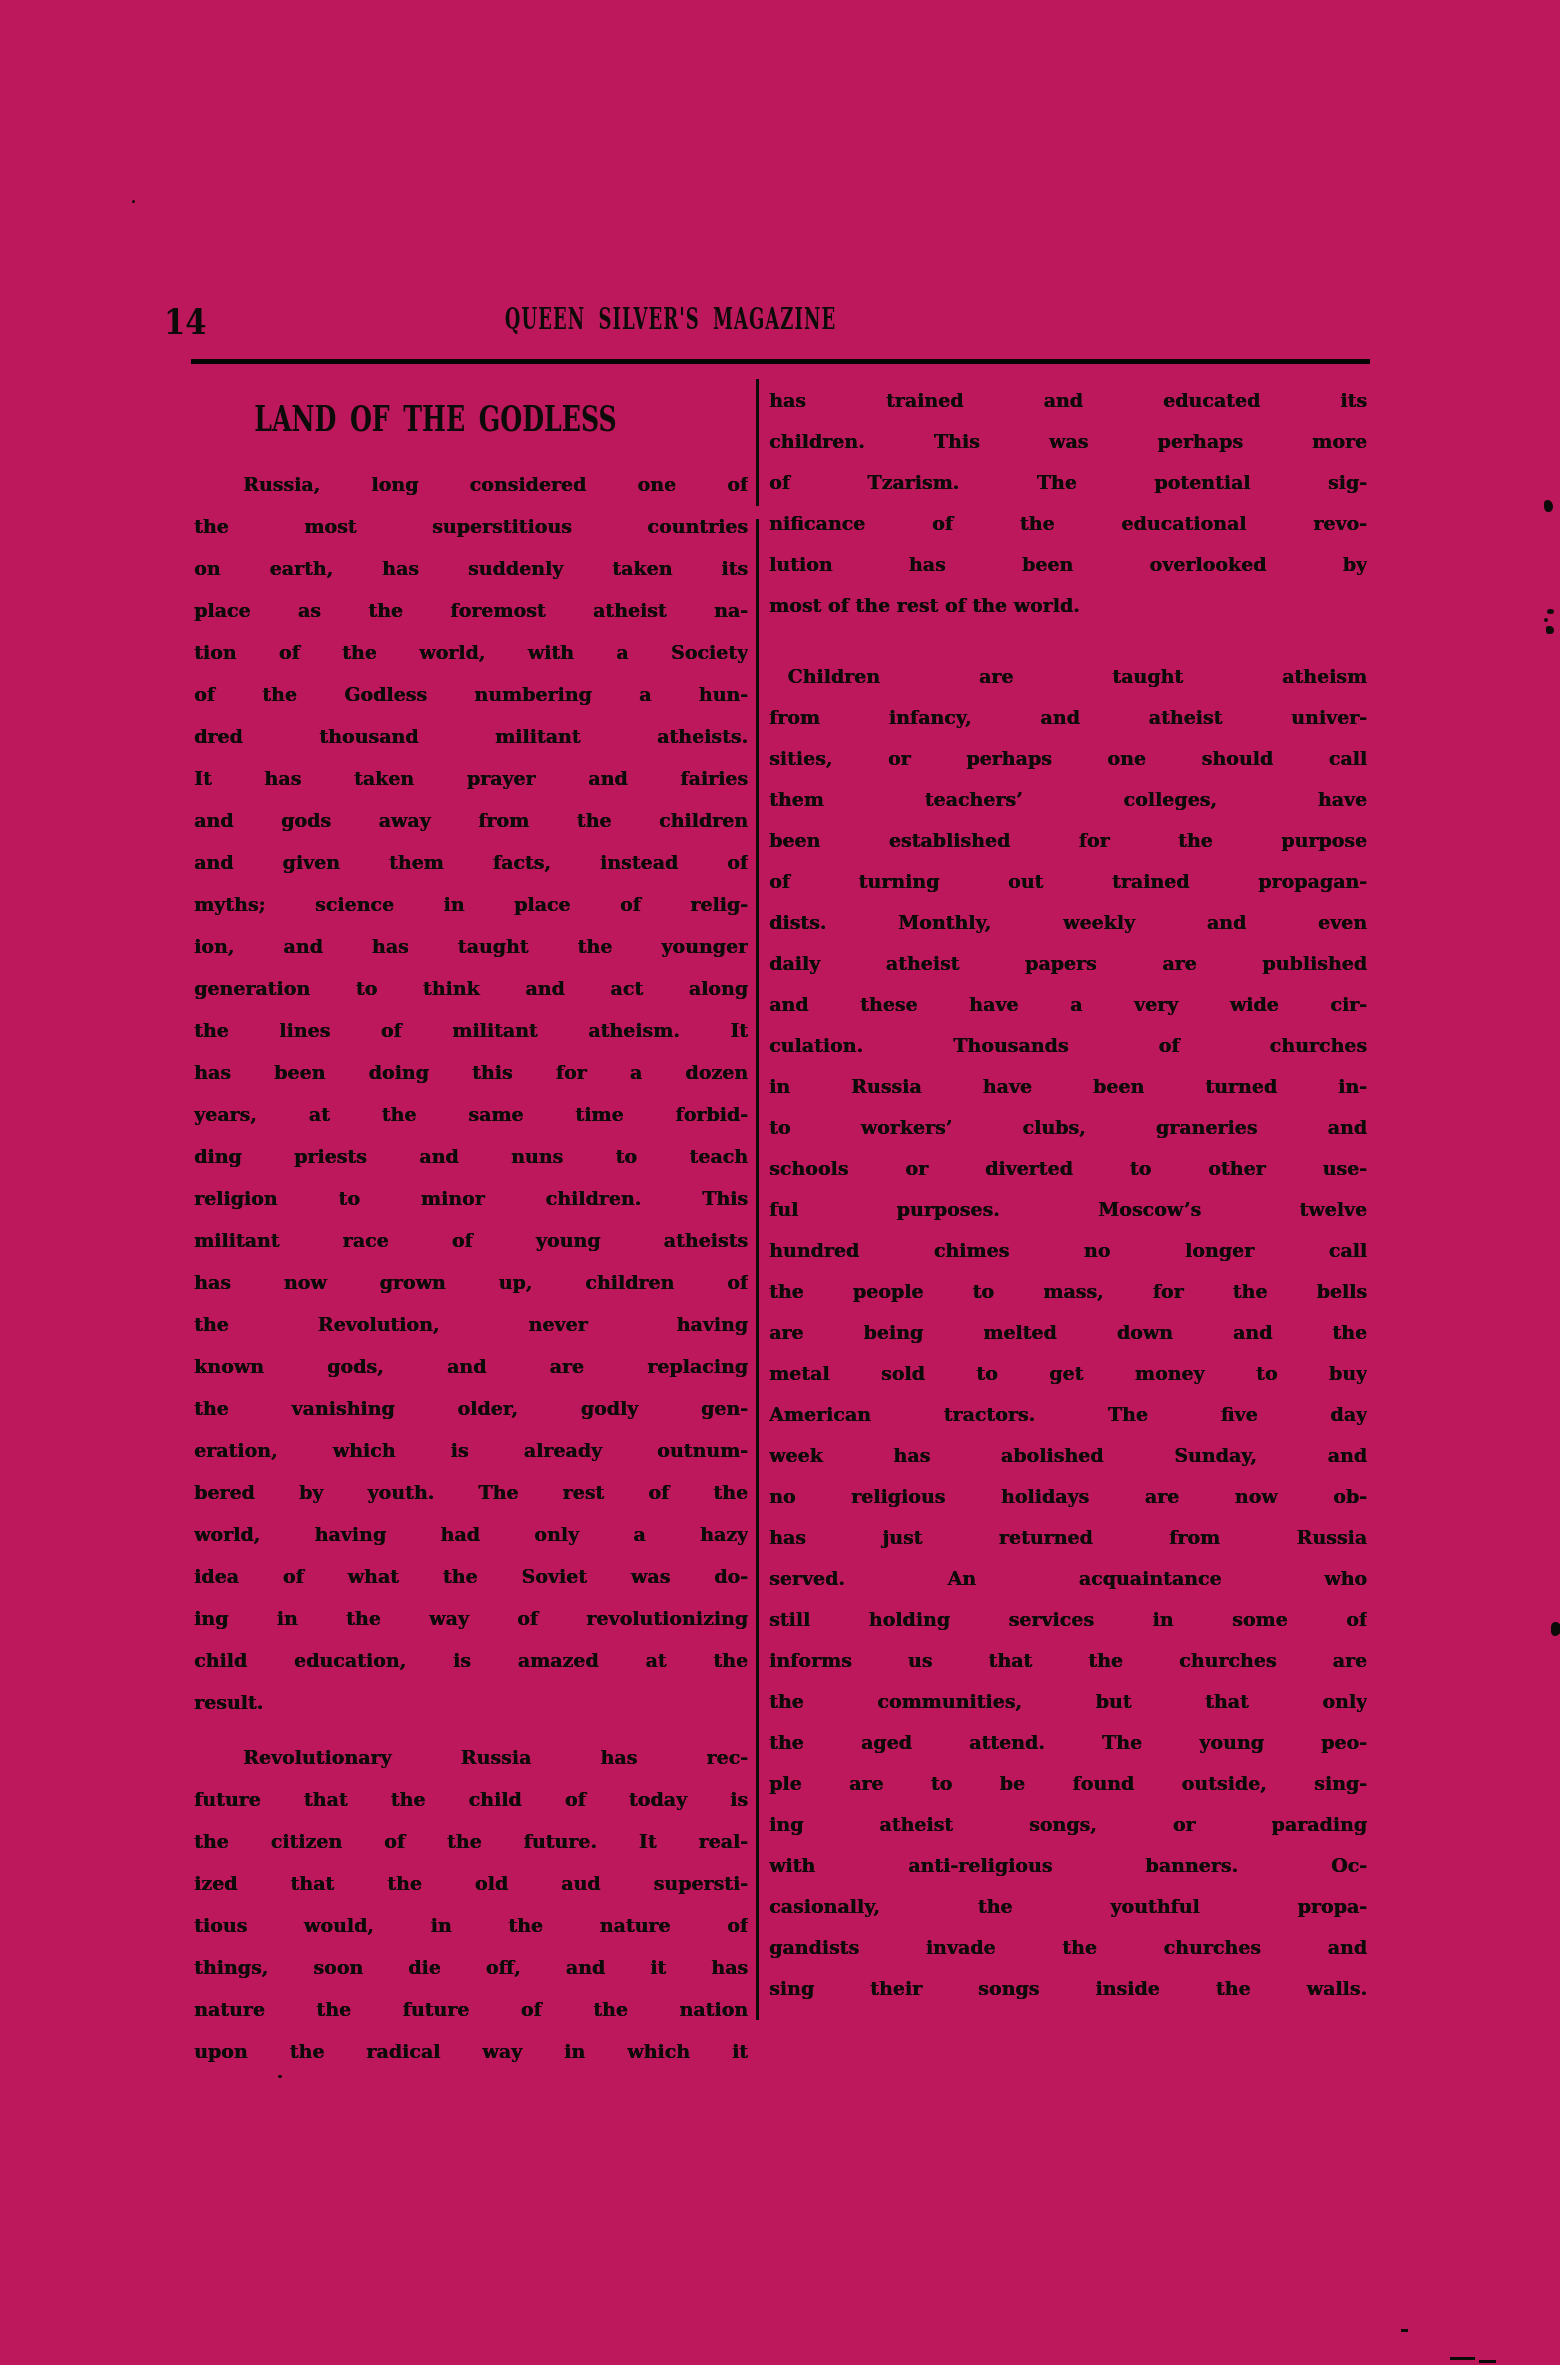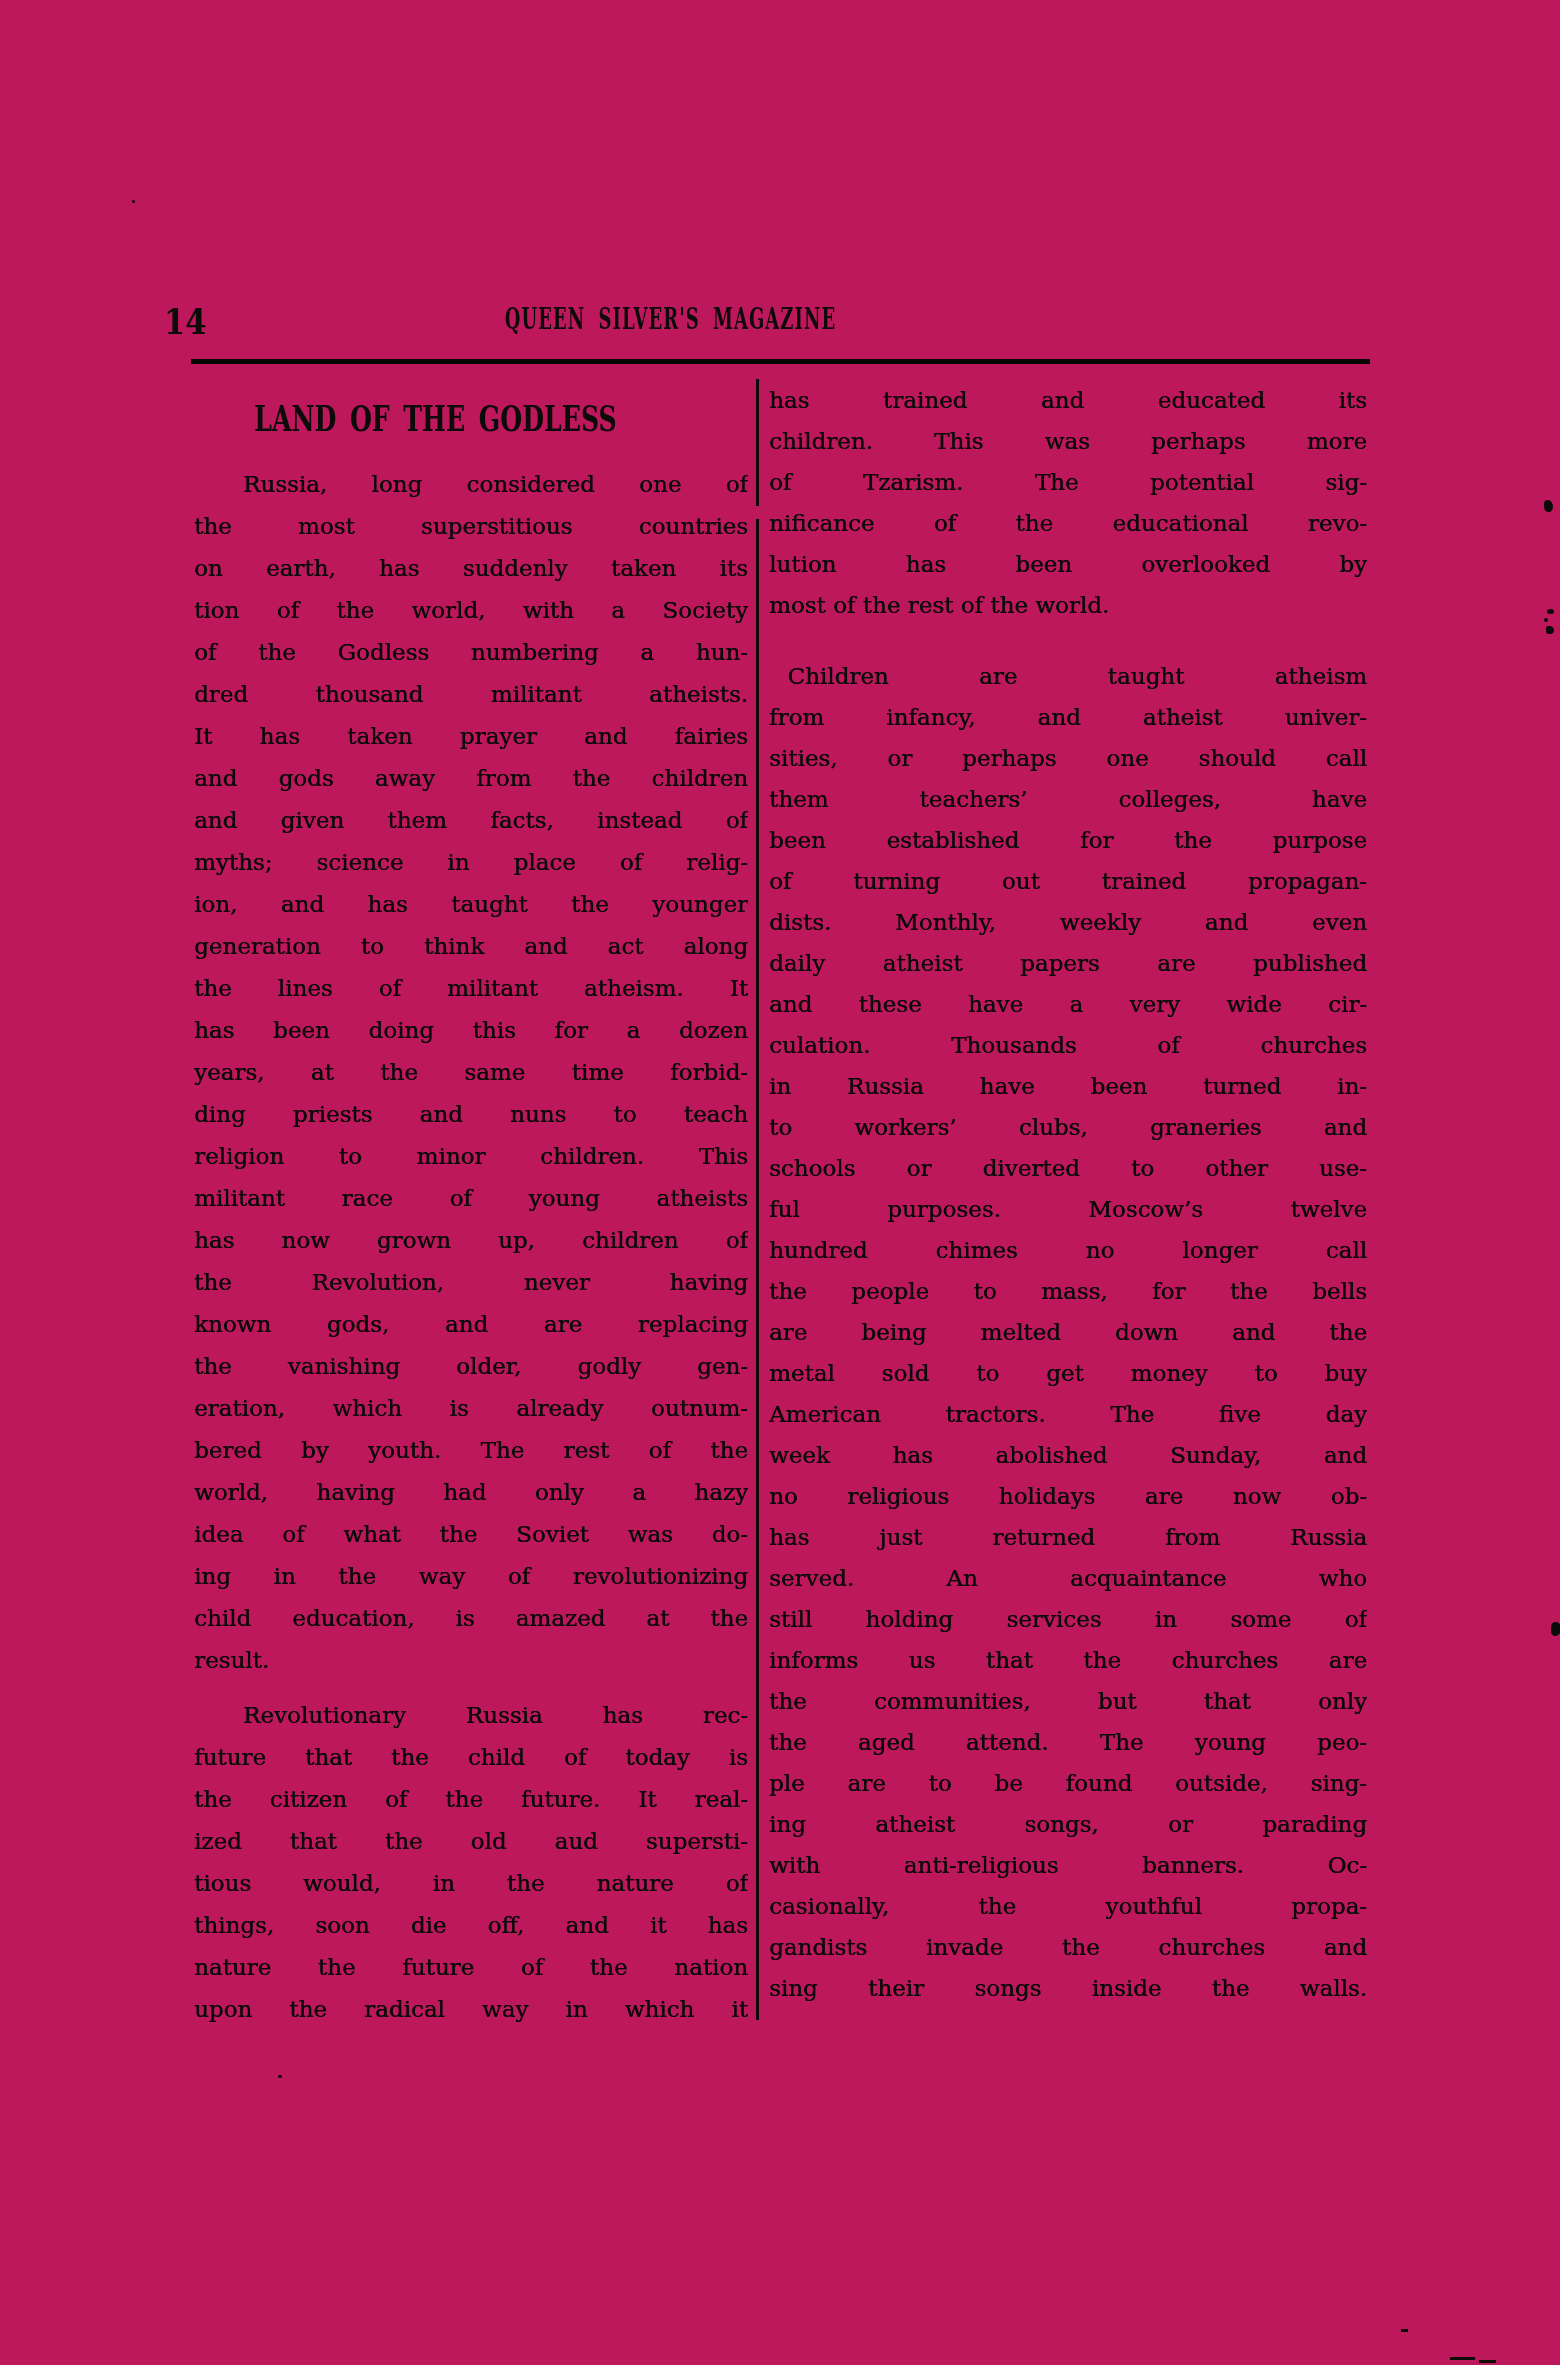--- a/index.html
+++ b/index.html
@@ -41,21 +41,21 @@
   
   .article-title {
     position: absolute;
     left: 159px; top: 400px; width: 553px;
     text-align: center;
     font-size: 35px; font-weight: bold;
     word-spacing: 6.7px; line-height: 1.1; white-space: nowrap;
     transform: scaleX(0.72); transform-origin: 50% 50%;
   }
   
-  .col { position: absolute; font-size: 23px; text-shadow: 0.4px 0 0 currentColor; }
+  .col { position: absolute; font-size: 19px; text-shadow: 0.4px 0 0 currentColor; font-weight: bold; }
   .lcol { left: 194px; top: 463px; width: 554px; }
   .rcol { left: 769px; top: 380px; width: 598px; }
   .ln {
     text-align: justify;
     text-align-last: justify;
     overflow: hidden;
   }
   .lcol .ln { height: 42px; line-height: 42px; }
   .rcol .ln { height: 41px; line-height: 41px; }
   .indent    { text-indent: 49px; }
@@ -87,20 +87,21 @@
 
   <div class="divider seg1"></div>
   <div class="divider seg2"></div>
 
   <div class="article-title">LAND OF THE GODLESS</div>
 
   <div class="col lcol">
     <div class="ln indent">Russia, long considered one of</div>
     <div class="ln">the most superstitious countries</div>
     <div class="ln">on earth, has suddenly taken its</div>
+    <div class="ln">place as the foremost atheist na-</div>
     <div class="ln">tion of the world, with a Society</div>
     <div class="ln">of the Godless numbering a hun-</div>
     <div class="ln">dred thousand militant atheists.</div>
     <div class="ln">It has taken prayer and fairies</div>
     <div class="ln">and gods away from the children</div>
     <div class="ln">and given them facts, instead of</div>
     <div class="ln">myths; science in place of relig-</div>
     <div class="ln">ion, and has taught the younger</div>
     <div class="ln">generation to think and act along</div>
     <div class="ln">the lines of militant atheism. It</div>

